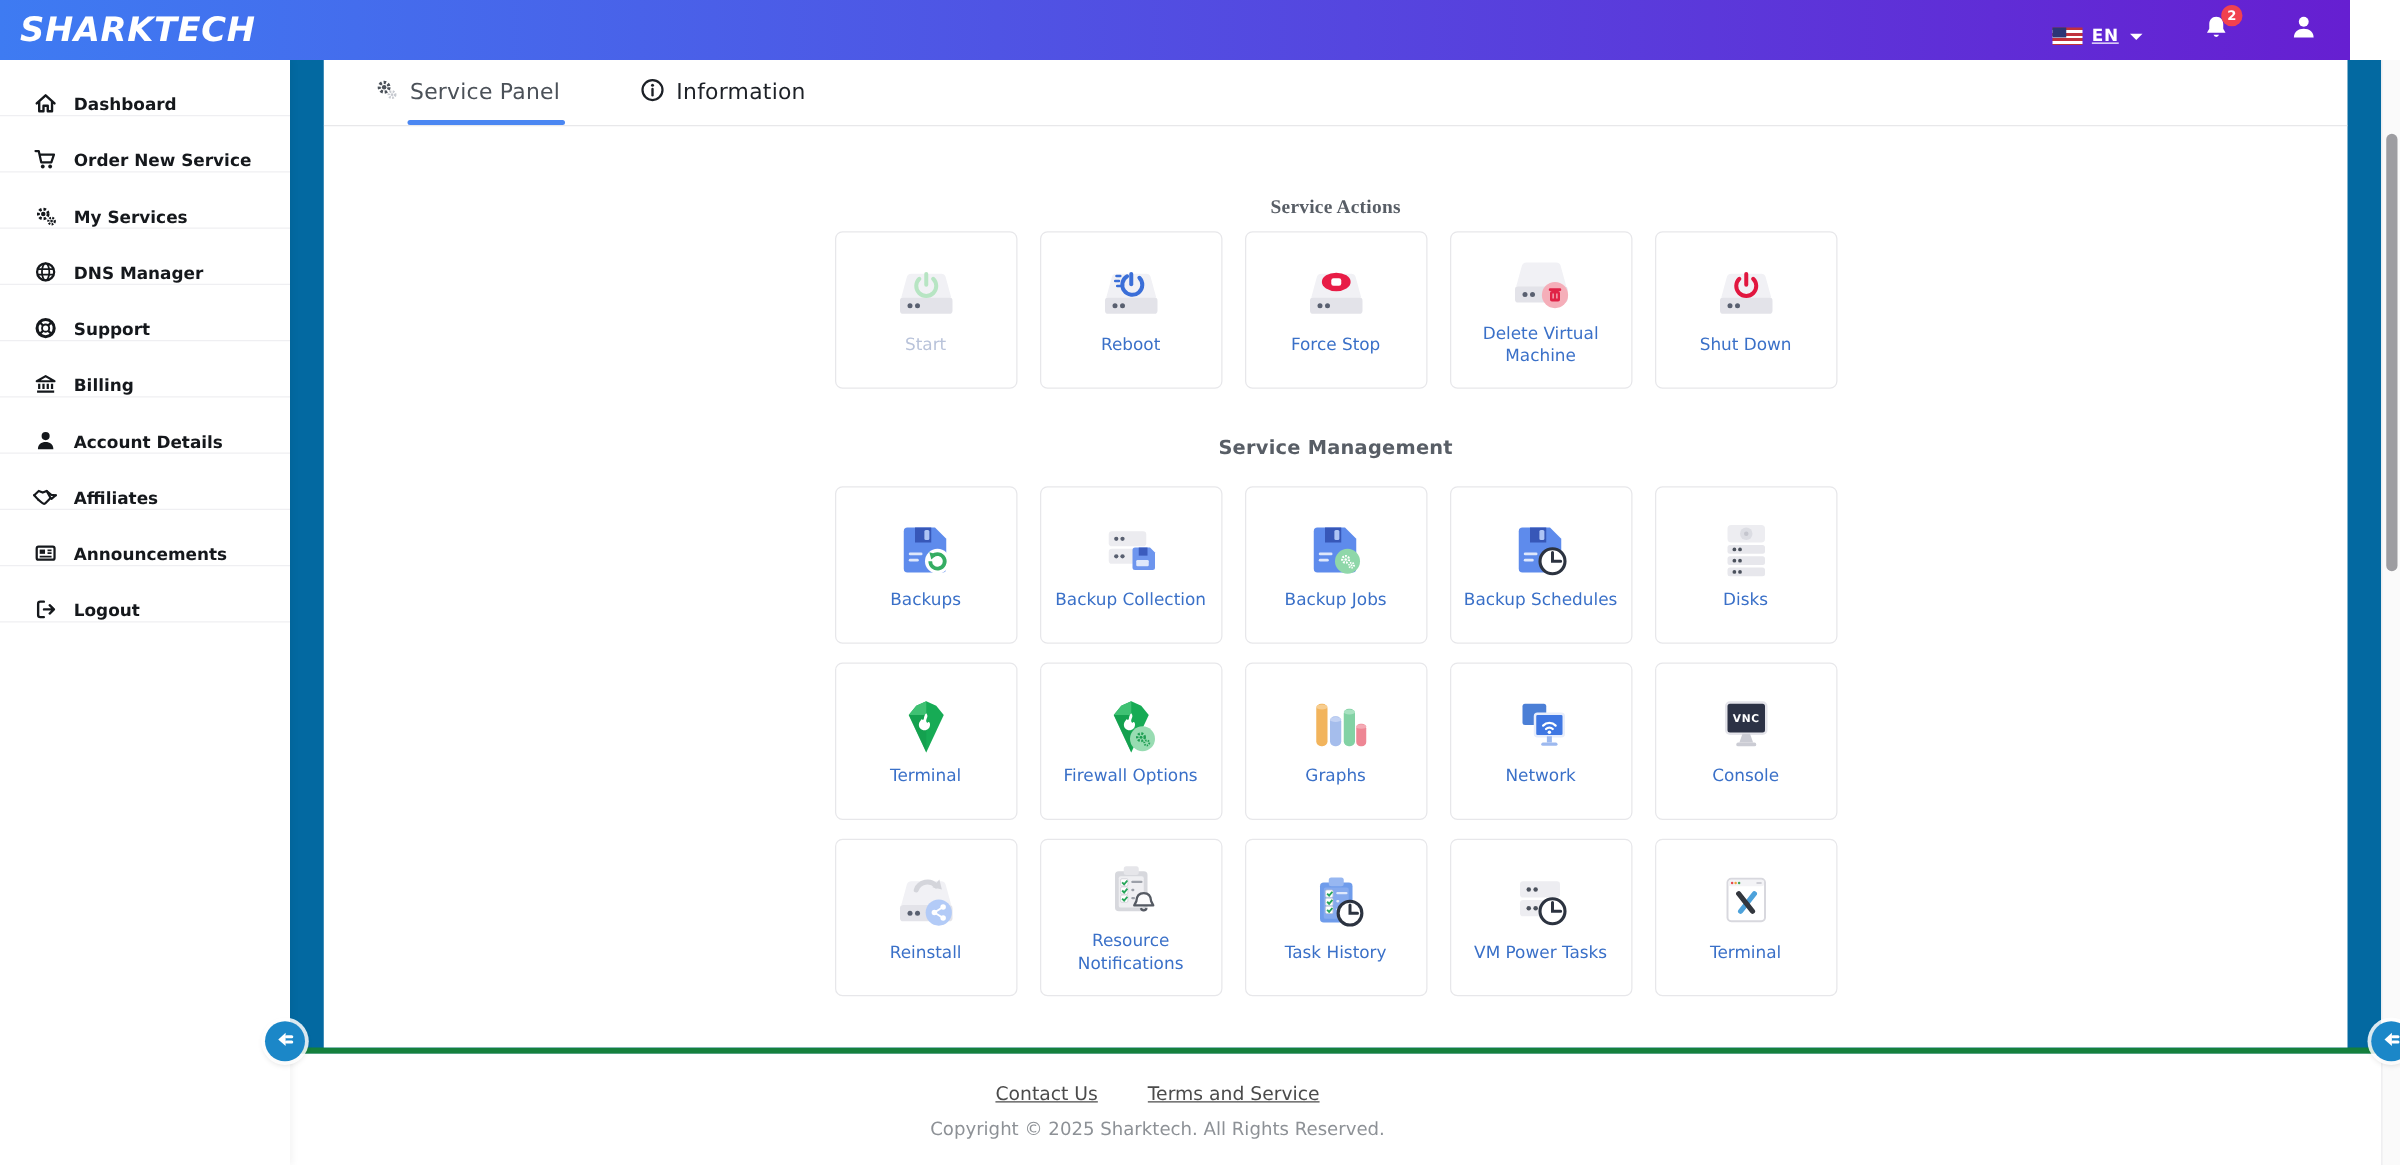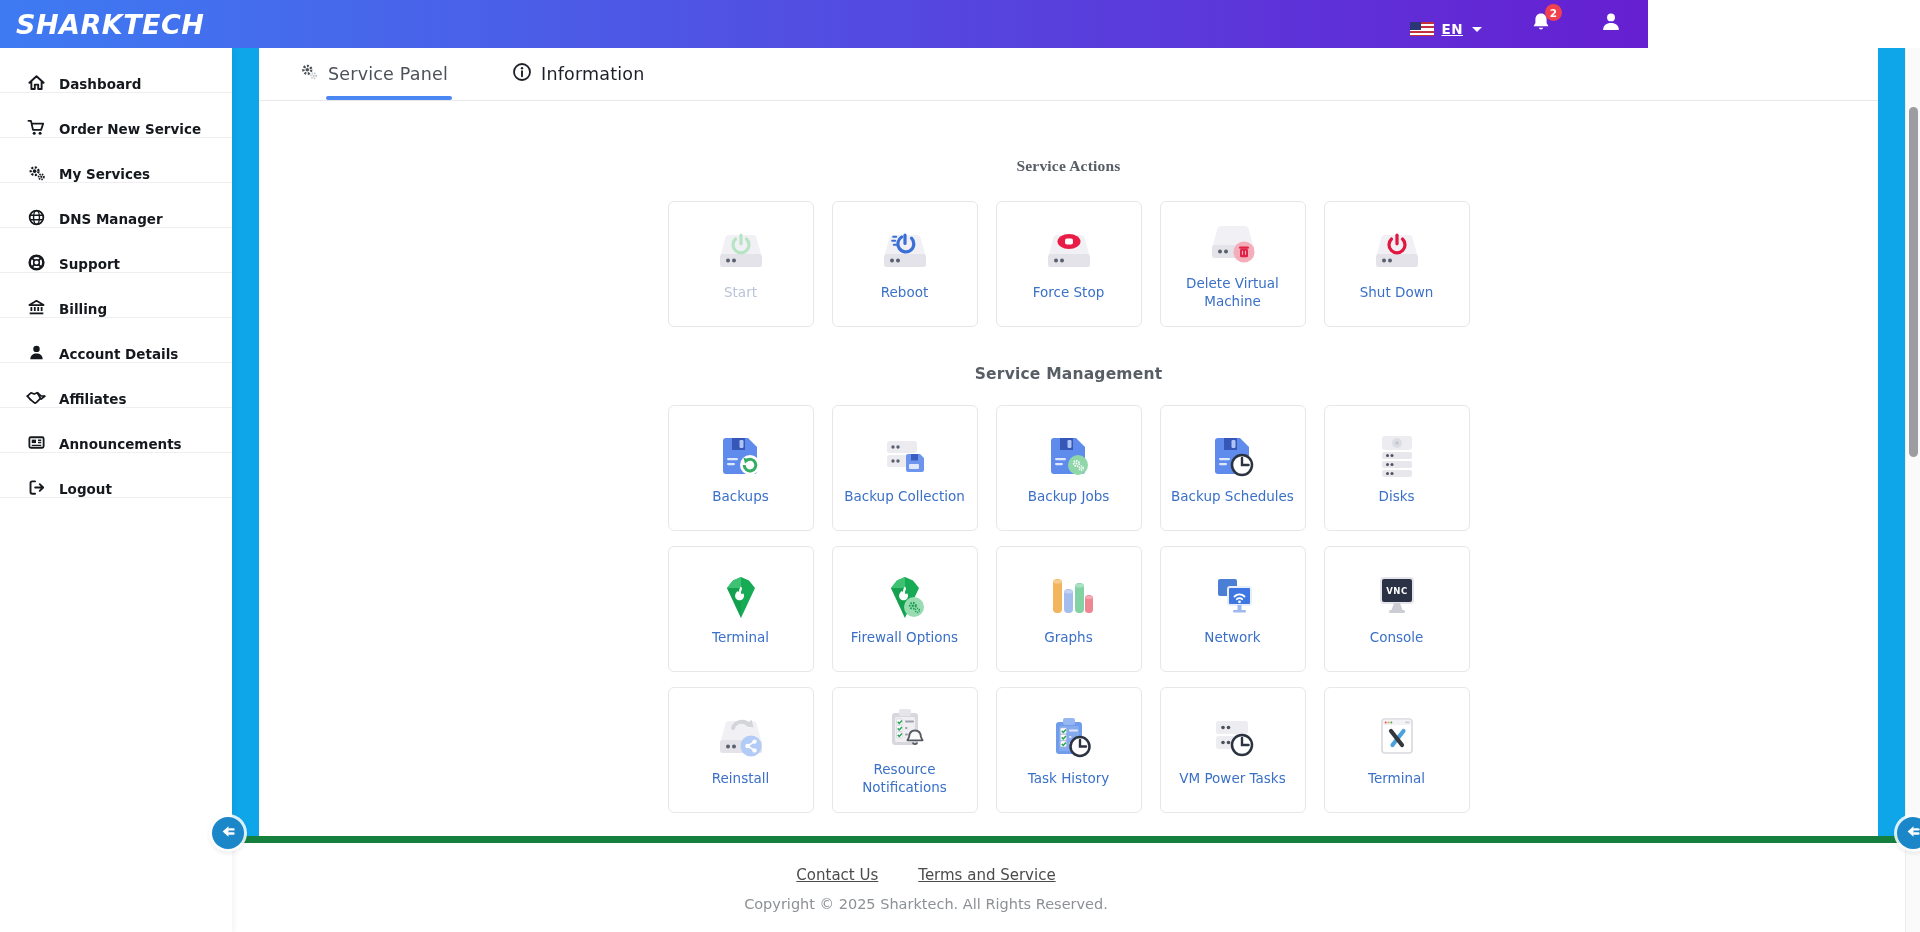--- a/index.html
+++ b/index.html
@@ -1,21 +1,21 @@
 <!DOCTYPE html>
 <html style="--header-gradient-start: #3e7bf2; --header-gradient-end: #661fd1; --active-tab-underline: #4b87f2; --card-label: #3a70c8; --disabled-label: #b9c3da; --notification-badge: #f1414f; --floating-button: #1b87c8;"><head>
 <meta charset="utf-8">
 <style>
   * { margin:0; padding:0; box-sizing:border-box; }
   html,body { width:1920px; height:932px; overflow:hidden;
     font-family:"DejaVu Sans","Liberation Sans",sans-serif; background:#fff; }
   #page { position:relative; width:1920px; height:932px; overflow:hidden; }
 
   
-  .topbar { position:absolute; left:0; top:0; width:1648px; height:48px; z-index:30;
+  .topbar { position:absolute; left:0; top:0; width:1880px; height:48px; z-index:30;
     background:linear-gradient(90deg, var(--header-gradient-start,#3e7bf2), var(--header-gradient-end,#661fd1));
     display:flex; align-items:center; justify-content:space-between; padding:0 26px 0 16px; }
   .logo { color:#fff; font-size:27px; font-weight:800; font-style:italic; letter-spacing:.5px; }
   .top-right { display:flex; align-items:flex-end; gap:48px; }
   .lang-switch { display:flex; align-items:center; gap:7px; cursor:pointer; text-decoration:none; }
   .flag { width:24px; height:14px; position:relative; flex:0 0 auto;
     background:repeating-linear-gradient(180deg,#c0313c 0 1.1px,#c0313c 1.1px 2.16px,#fff 2.16px 4.31px); }
   .flag::after { content:""; position:absolute; left:0; top:0; width:10.5px; height:7.5px; background:#2b3676; }
   .lang-label { color:#fff; font-size:13.5px; font-weight:700; text-decoration:underline; letter-spacing:.5px; }
   .caret-down { width:0; height:0; border-left:5px solid transparent; border-right:5px solid transparent;
@@ -29,37 +29,37 @@
   
   .sidebar { position:absolute; left:0; top:48px; width:232px; height:884px; background:#fff;
     z-index:20; box-shadow:2px 0 6px rgba(0,0,0,.05); }
   .side-item { height:45px; display:flex; align-items:flex-end; gap:13px; padding:0 12px 0 26px;
     border-bottom:1px solid #efeff2; cursor:pointer; }
   .side-icon { width:20px; height:20px; display:flex; align-items:center; justify-content:center; flex:0 0 auto; }
   .side-label { font-size:13.5px; font-weight:600; color:#15181c; white-space:nowrap; }
 
   
   .main-wrap { position:absolute; left:232px; top:48px; width:1673px; height:795px;
-    background:#0ea5e9; border-bottom:7px solid #15803d; padding:0 27px; }
+    background:#0369a1; border-bottom:5px solid #15803d; padding:0 27px; }
   .card { width:100%; height:100%; background:#fff; overflow:hidden; }
 
   .tabs { height:53px; display:flex; align-items:center; padding-left:40px;
     border-bottom:1px solid #e8e8ea; gap:64px; }
   .tab { position:relative; height:100%; display:flex; align-items:center; gap:9px; cursor:pointer; }
   .tab-label { font-size:17.5px; color:#1d2127; letter-spacing:.2px; }
   .tab.active .tab-label { color:#4b5158; }
   .tab-underline { position:absolute; left:27px; right:-4px; bottom:0; height:4px;
     background:var(--active-tab-underline,#4b87f2); border-radius:2px; }
 
   .card-body { padding-top:46px; }
   .section-title { text-align:center; font-size:15.5px; font-weight:600; color:#585e66; letter-spacing:.2px; }
   .panel-section:nth-child(1) .section-title { margin-top:10px;font-family:Liberation Serif, serif; }
   .panel-section:nth-child(2) .section-title { margin-top:38px; }
   .tile-grid { display:grid; grid-template-columns:repeat(5,146px); gap:15px 18px;
-    justify-content:center; margin-top:26px; }
+    justify-content:center; margin-top:10px; }
   .panel-section:nth-child(2) .tile-grid { margin-top:22px; }
   .tile { width:146px; height:126px; background:#fff; border:1px solid #e7e7ea; border-radius:6px;
     display:flex; flex-direction:column; align-items:center; justify-content:center; gap:8px;
     cursor:pointer; }
   .tile-icon { height:50px; display:flex; align-items:flex-end; justify-content:center; }
   .tile-label { font-size:13.5px; color:var(--card-label,#3a70c8); text-align:center;
     line-height:1.3; padding:0 8px; }
   .tile.disabled { cursor:default; }
   .tile.disabled .tile-label { color:var(--disabled-label,#b9c3da); }
 

